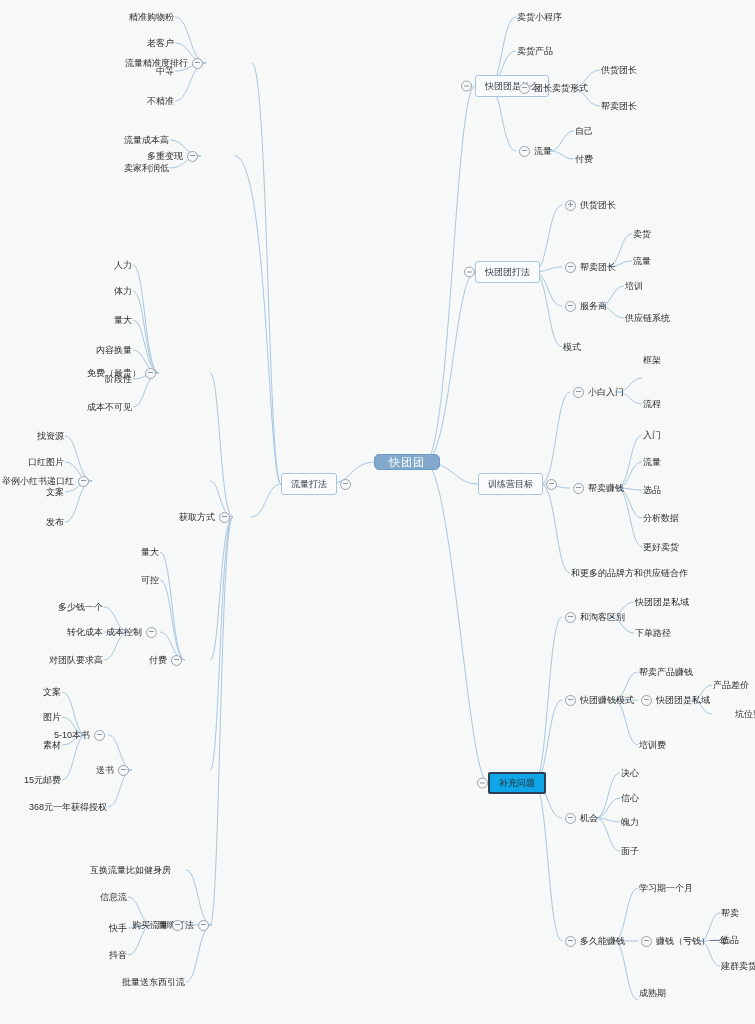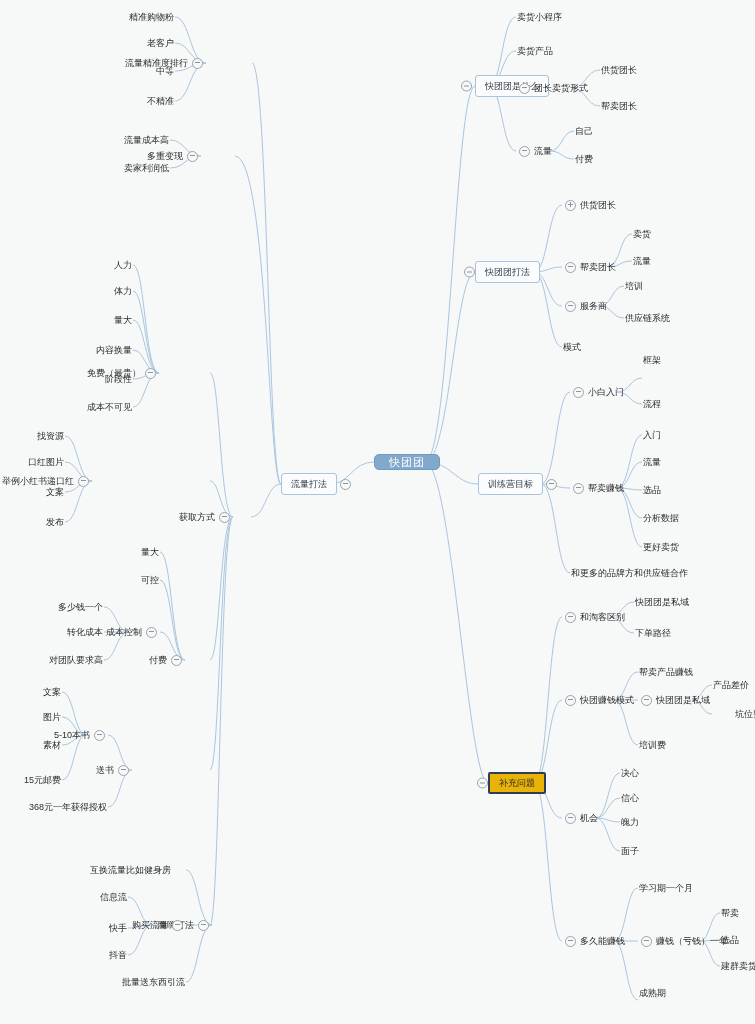--- a/index.html
+++ b/index.html
@@ -39,21 +39,21 @@
     background:#82a9cc;
     border:1px solid #6f9ac2;
     border-radius:5px;
     color:#ffffff;
     padding:1px 14px;
     font-size:11px;
     letter-spacing:1px;
   }
   .node.selected .label{
     border:2px solid #2e3f55;
-    background:#eab308;
+    background:#0ea5e9;
     border-radius:2px;
     padding:3px 9px;
   }
   
   .toggle{
     display:inline-block;
     vertical-align:middle;
     width:9px;height:9px;
     border:1px solid #9aa4ad;
     border-radius:50%;

